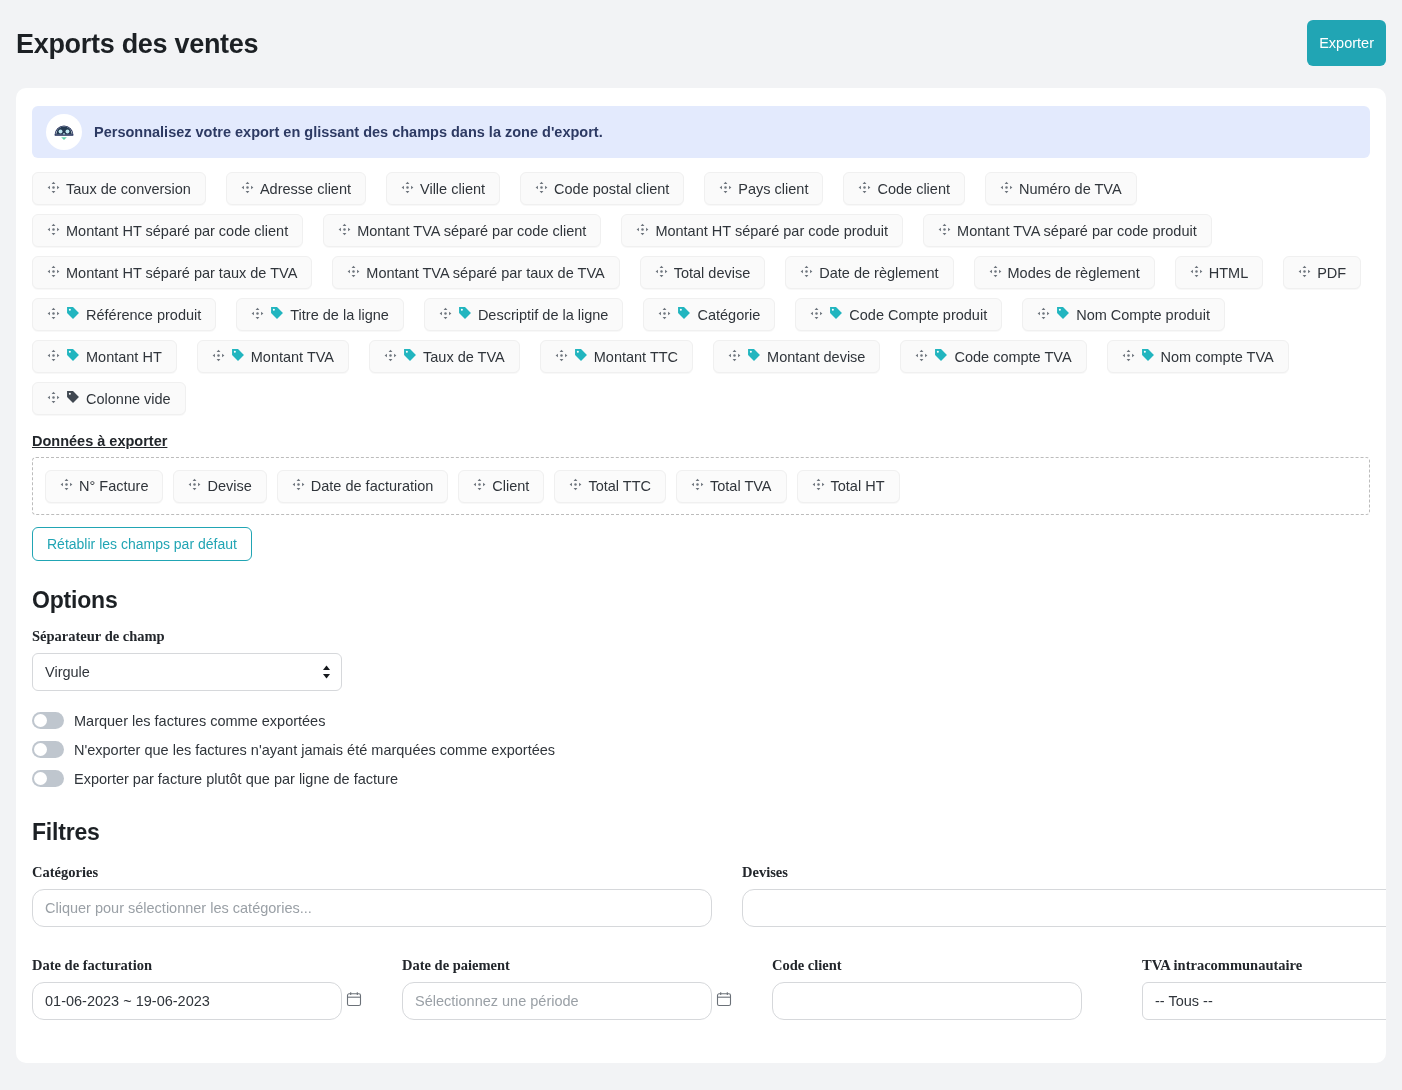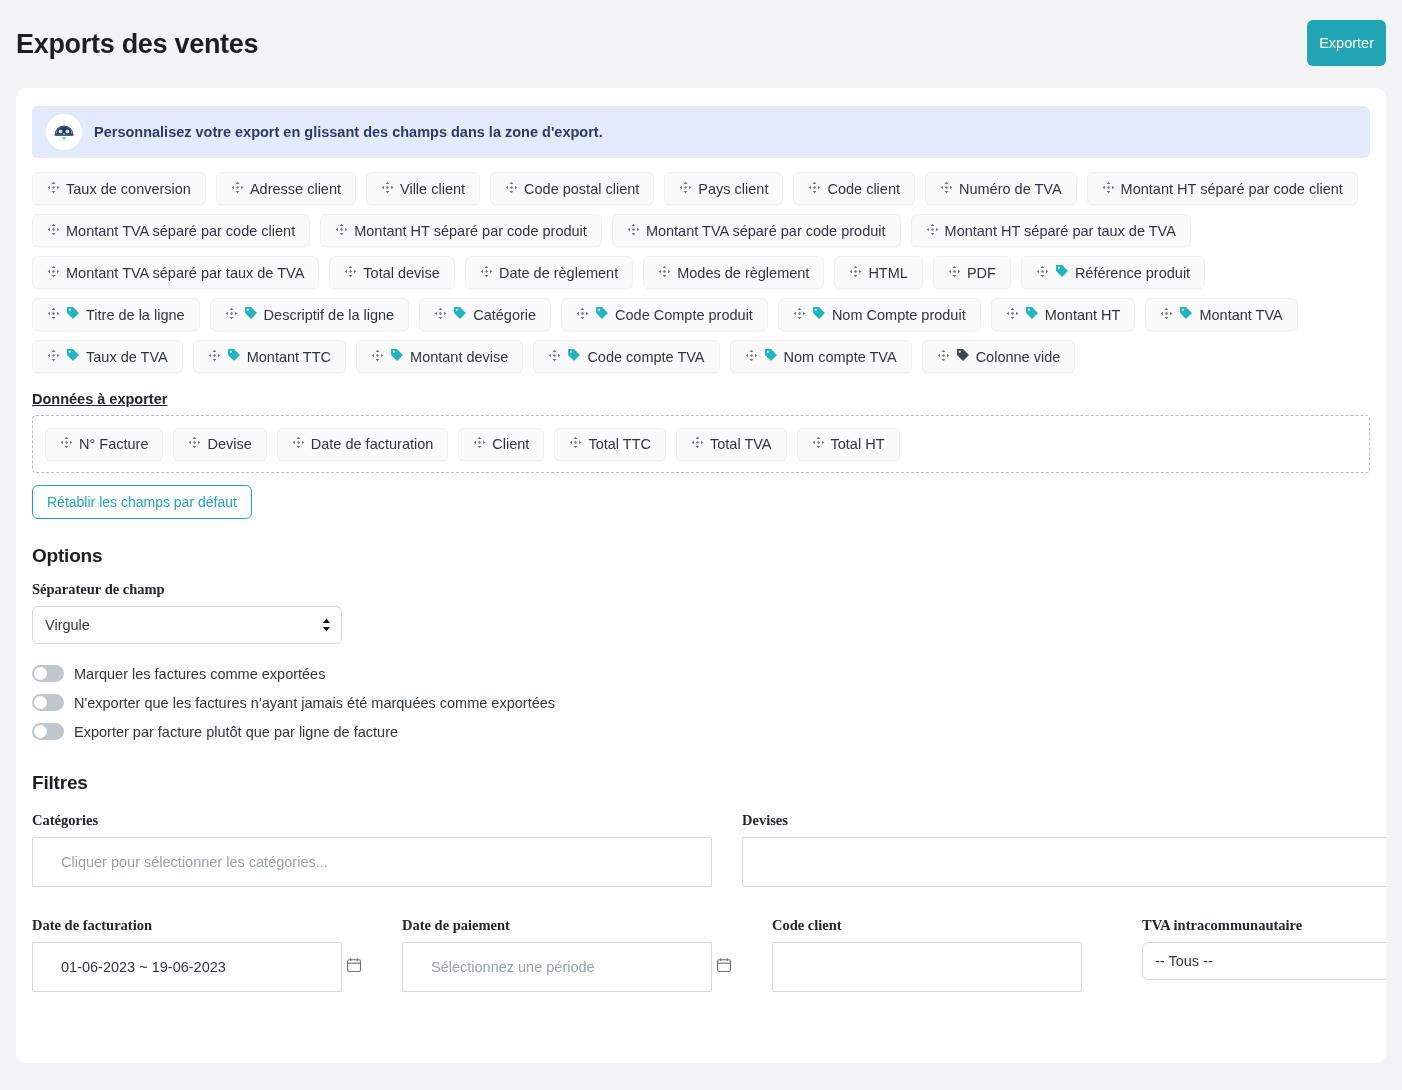--- a/index.html
+++ b/index.html
@@ -74,21 +74,21 @@
     font-size: 14.5px;
     color: #2d3a63;
     font-weight: 600;
   }
 
   
   .chips {
     margin-top: 14px;
     display: flex;
     flex-wrap: wrap;
-    gap: 9px 10px;
+    gap: 9px 20px;
     align-content: flex-start;
   }
   .chip {
     background: #fafafa;
     border: 1px solid #f0f0f0;
     border-radius: 6px;
     height: 33px;
     display: inline-flex;
     align-items: center;
     gap: 6px;
@@ -136,21 +136,21 @@
     border-radius: 6px;
     height: 34px;
     padding: 0 14px;
     font-size: 14px;
     font-family: "Liberation Sans", sans-serif;
     cursor: pointer;
   }
 
   
   .section-title {
-    font-size: 19px;
+    font-size: 23px;
     font-weight: 700;
     letter-spacing: -0.2px;
     margin: 26px 0 0 0;
     color: #1c2024;
   }
   .field-label {
     font-size: 14.5px;
     font-weight: 700;
     color: #22262b;
     margin-top: 14px;
@@ -217,28 +217,28 @@
     margin-top: 4px;
   }
   .grid-4 {
     display: grid;
     grid-template-columns: 340px 340px 340px 340px;
     column-gap: 30px;
     margin-top: 16px;
   }
   .text-input {
     width: 100%;
-    height: 50px;
+    height: 38px;
     border: 1px solid #d6d8db;
-    border-radius: 2px;
+    border-radius: 12px;
     background: #ffffff;
     font-size: 14.5px;
     font-family: "Liberation Sans", sans-serif;
     color: #30353b;
-    padding: 0 28px;
+    padding: 0 12px;
     margin-top: 8px;
     outline: none;
   }
   .text-input::placeholder { color: #9aa0a6; }
   .date-wrap { position: relative; margin-top: 8px; }
   .date-wrap .text-input { margin-top: 0; padding-right: 34px; }
   .cal-ico {
     position: absolute;
     right: 10px; top: 50%;
     transform: translateY(-50%);

